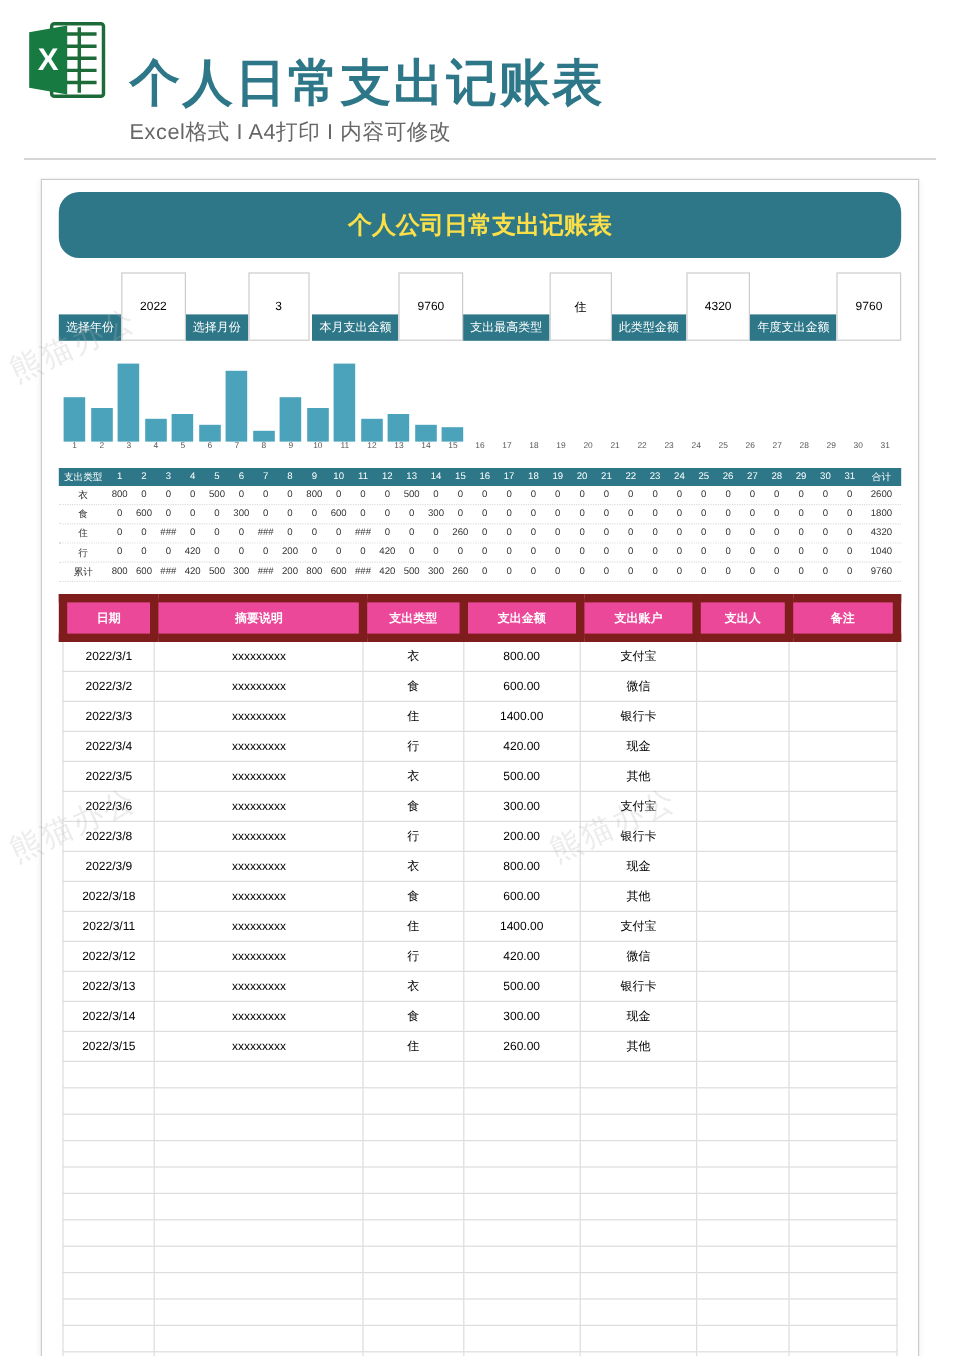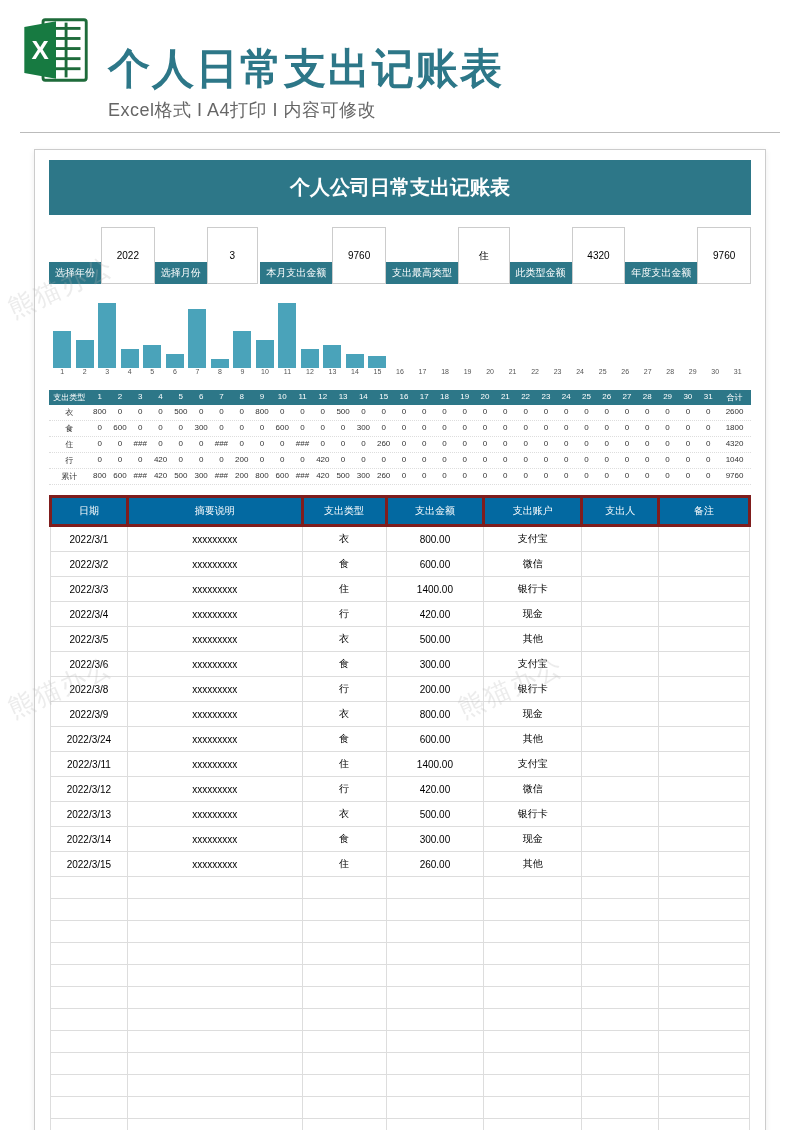--- a/index.html
+++ b/index.html
@@ -8,21 +8,21 @@
   .top-banner { display: flex; align-items: flex-start; padding: 14px 20px 8px 20px; gap: 16px; }
   .excel-logo { width: 72px; height: 72px; position: relative; flex-shrink: 0; }
   .excel-logo svg { width: 100%; height: 100%; }
   .banner-text { flex: 1; }
   .banner-title { font-size: 42px; font-weight: 800; color: #2d7788; letter-spacing: 2px; line-height: 1.1; margin-top: 32px; }
   .banner-sub { font-size: 18px; color: #666; margin-top: 6px; letter-spacing: 0.5px; }
   .banner-divider { height: 1px; background: #bbb; margin: 2px 20px 0 20px; }
 
   .sheet-wrap { margin: 16px 34px 0 34px; border: 1px solid #ccc; background: #fff; padding: 10px 14px 14px 14px; position: relative; box-shadow: 0 2px 6px rgba(0,0,0,.08); }
   
-  .sheet-title-bar { background: #2d7788; color: #ffffff; text-align: center; font-size: 20px; font-weight: 700; padding: 14px 0; }
+  .sheet-title-bar { background: #2d7788; color: #fde047; text-align: center; font-size: 20px; font-weight: 700; padding: 14px 0; border-radius: 17px; }
   
   .filter-row { display: flex; align-items: stretch; margin-top: 12px; font-size: 10px; }
   .filter-row .label { background: #2d7788; color: #fff; padding: 4px 6px; display: flex; align-items: center; white-space: nowrap; margin-top: 35px; }
   .filter-row .val { border: 1px solid #ccc; padding: 4px 24px; min-width: 34px; text-align: center; background: #fff; display: flex; align-items: center; justify-content: center; }
   .filter-row .gap { width: 16px; }
 
   .chart { margin-top: 14px; height: 86px; }
   .chart-bars { display: flex; align-items: flex-end; height: 70px; gap: 0; padding: 0 2px; }
   .chart-bars .barcol { flex: 1; display: flex; flex-direction: column; align-items: center; }
   .chart-bars .bar { width: 80%; background: #4aa3ba; }
@@ -30,21 +30,21 @@
   .chart-labels span { flex: 1; text-align: center; font-size: 7px; color: #555; }
 
   .mini-table { margin-top: 6px; font-size: 8px; color: #333; }
   .mini-table .hdr { display: flex; background: #2d7788; color: #fff; }
   .mini-table .hdr span, .mini-table .row span { flex: 1; text-align: center; padding: 2px 0; white-space: nowrap; overflow: hidden; }
   .mini-table .hdr span:first-child, .mini-table .row span:first-child { flex: 2; }
   .mini-table .hdr span:last-child, .mini-table .row span:last-child { flex: 1.6; }
   .mini-table .row { display: flex; border-bottom: 1px dotted #ddd; }
 
   .detail-table { margin-top: 10px; width: 100%; border-collapse: collapse; font-size: 10px; }
-  .detail-table th { background: #0369a1; color: #fff; padding: 6px 4px; font-weight: 400; border: 3px solid #7f1d1d; }
+  .detail-table th { background: #ec4899; color: #fff; padding: 6px 4px; font-weight: 700; border: 7px solid #7f1d1d; }
   .detail-table td { border: 1px solid #ddd; padding: 5px 4px; text-align: center; height: 22px; }
   .detail-table .col-date { width: 11%; }
   .detail-table .col-desc { width: 25%; }
   .detail-table .col-type { width: 12%; }
   .detail-table .col-amt { width: 14%; }
   .detail-table .col-acct { width: 14%; }
   .detail-table .col-person { width: 11%; }
   .detail-table .col-note { width: 13%; }
 
   .watermark { position: absolute; color: rgba(180,180,180,.25); font-size: 26px; letter-spacing: 2px; transform: rotate(-24deg); pointer-events: none; font-weight: 300; }
@@ -522,21 +522,21 @@
         <tr>
           <td>2022/3/9</td>
           <td>xxxxxxxxx</td>
           <td>衣</td>
           <td>800.00</td>
           <td>现金</td>
           <td></td>
           <td></td>
         </tr>
         <tr>
-          <td>2022/3/24</td>
+          <td>2022/3/18</td>
           <td>xxxxxxxxx</td>
           <td>食</td>
           <td>600.00</td>
           <td>其他</td>
           <td></td>
           <td></td>
         </tr>
         <tr>
           <td>2022/3/11</td>
           <td>xxxxxxxxx</td>

